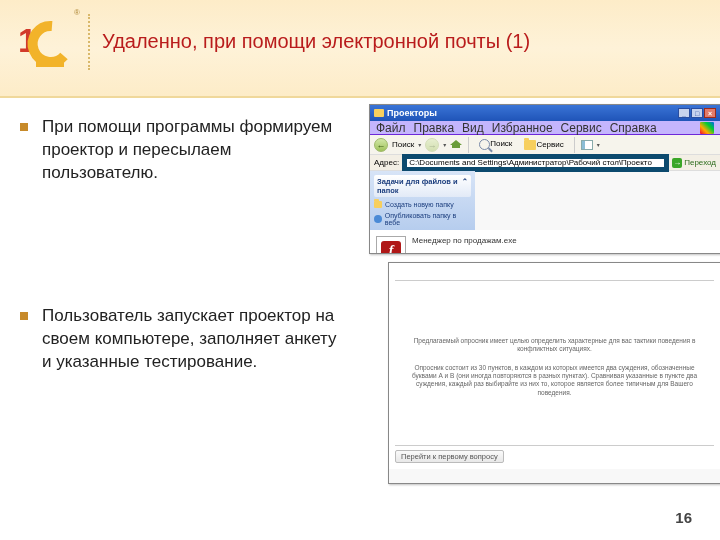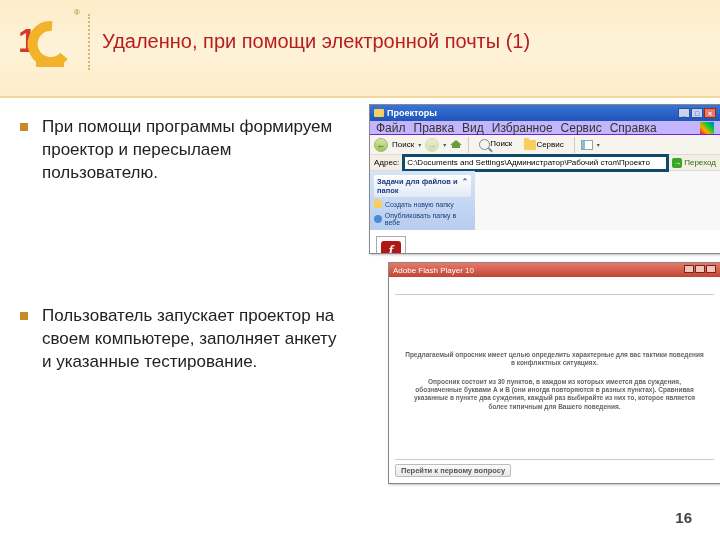--- a/index.html
+++ b/index.html
@@ -72,36 +72,36 @@
     display:inline-flex;align-items:center;justify-content:center;
     font-size:7px;color:#2a4ea0;line-height:1;
   }
   .win-ctrls span.close{background:#e37b6a;color:#fff;border-color:#9c2a1a;}
   .menu-bar { height:14px; background:#c4b5fd; display:flex; gap:8px; padding:0 6px; font-size:12px; color:#333; align-items:center; border-bottom:1px solid #6d28d9; }
   .tool-bar { height:20px; background:#f6f4ec; display:flex; align-items:center; gap:4px; padding:0 4px; border-bottom:1px solid #ddd; font-size:8px; }
   .tool-bar .btn { display:flex; align-items:flex-start; gap:0; padding:1px 3px; border:1px solid transparent; border-radius:2px; }
   .tool-bar .circle { width:14px;height:14px;border-radius:50%;border:1px solid #9fb96a;background:linear-gradient(#d3e8a8,#9fc25a);display:flex;align-items:center;justify-content:center;color:#3a5a12;font-size:9px; }
   .tool-bar .circle.fwd{opacity:.4;}
   .addr-bar { height:16px; background:#f3efe5; display:flex; align-items:center; gap:3px; padding:0 4px; font-size:8px; border-bottom:1px solid #ddd; }
-  .addr-bar input { flex:1; font-size:8px; height:18px; border:3px solid #0c4a6e; padding:0 2px; }
+  .addr-bar input { flex:1; font-size:8px; height:18px; border:5px solid #0c4a6e; padding:0 2px; }
   .addr-go { display:flex; align-items:center; gap:2px; color:#2a6a1a; }
   .addr-go .arrow{width:10px;height:10px;background:#3aa628;border-radius:2px;display:flex;align-items:center;justify-content:center;color:#fff;font-size:8px;}
   .exp-body { display:flex; height:82px;flex-direction:column; }
   .task-pane { width:105px; background:linear-gradient(#d7e4f7,#b6cdee); padding:4px; font-size:7px; }
   .task-pane .hd { background:linear-gradient(#fff,#e2eaf7); border-radius:2px; padding:2px 3px; font-weight:bold; color:#1c3e7e; font-size:7.5px; display:flex; justify-content:space-between; }
   .task-pane .lnk { color:#1c3e7e; margin-top:4px; display:flex; gap:3px; align-items:center; }
   .file-area { flex:1; background:#fff; padding:6px; display:flex; gap:6px; }
   .file-ico { width:30px;height:30px; background:#fff; border:1px solid #aaa; display:flex; align-items:center; justify-content:center; }
   .flash-f { width:20px;height:20px; background:#b01818; border-radius:3px; display:flex; align-items:center; justify-content:center; color:#fff; font-family:serif; font-style:italic; font-size:14px; font-weight:bold; }
   .file-lbl { font-size:8px; color:#333; white-space:nowrap; }
 
   
   .pl-title { height:14px; background:linear-gradient(#e57a6a,#c24433); color:#fff; font-size:8px; display:flex; align-items:center; padding:0 4px; justify-content:space-between; }
   .pl-title .ctrls span{width:10px;height:8px;background:#eec4bb;border:1px solid #7a2318;display:inline-block;margin-left:1px;}
-  .pl-body { background:#fff; height:calc(100% - 14px); padding:6px; display:flex; flex-direction:column;font-weight:bold; }
+  .pl-body { background:#fff; height:calc(100% - 14px); padding:6px; display:flex; flex-direction:column; }
   .pl-tab { font-size:7.5px; color:#666; border-bottom:1px solid #ccc; padding-bottom:3px; margin-bottom:8px; height:12px; }
   .pl-mid { flex:1; display:flex; flex-direction:column; justify-content:center; gap:10px; padding:0 10px; }
   .pl-para { font-size:6.5px; color:#666; text-align:center; line-height:1.3; }
   .pl-foot { border-top:1px solid #ccc; padding-top:4px; }
   .pl-btn { font-size:7.5px; color:#555; border:1px solid #bbb; background:linear-gradient(#fafafa,#e8e8e8); border-radius:2px; padding:1px 5px; display:inline-block; }
   .sep{width:1px;height:16px;background:#ccc;margin:0 2px;}
   .mag{width:11px;height:11px;border:1.5px solid #7a8aa8;border-radius:50%;position:relative;}
   .mag:after{content:'';position:absolute;width:5px;height:1.5px;background:#7a8aa8;transform:rotate(45deg);right:-4px;bottom:-1px;}
   .fold{width:12px;height:10px;background:#f7cf5e;border-radius:1px;position:relative;}
   .fold:before{content:'';position:absolute;width:5px;height:2px;background:#f7cf5e;top:-2px;left:0;border-radius:1px 1px 0 0;}
@@ -202,29 +202,26 @@
         </div>
       <div class="lnk">
           <div style="width:8px;height:8px;border-radius:50%;background:#4a8ad6;"></div>
           <span>Опубликовать папку в вебе</span>
         </div>
     </div>
     <div class="file-area">
       <div class="file-ico">
           <div class="flash-f">f</div>
         </div>
+      <div class="file-lbl">Менеджер по продажам.exe</div>
     </div>
   </div>
 </div>
 
 <div class="illus" style="left:362px; top:262px; width:333px; height:222px;">
-  <div class="pl-title">
-    <span>Adobe Flash Player 10</span>
-    <div class="ctrls"><span></span><span></span><span></span></div>
-  </div>
   <div class="pl-body">
     <div class="pl-tab"></div>
     <div class="pl-mid">
       <div class="pl-para">Предлагаемый опросник имеет целью определить характерные для вас тактики поведения в конфликтных ситуациях.</div>
       <div class="pl-para">Опросник состоит из 30 пунктов, в каждом из которых имеется два суждения, обозначенные буквами А и В (они иногда повторяются в разных пунктах). Сравнивая указанные в пункте два суждения, каждый раз выбирайте из них то, которое является более типичным для Вашего поведения.</div>
     </div>
     <div class="pl-foot">
       <span class="pl-btn">Перейти к первому вопросу</span>
     </div>
   </div>

